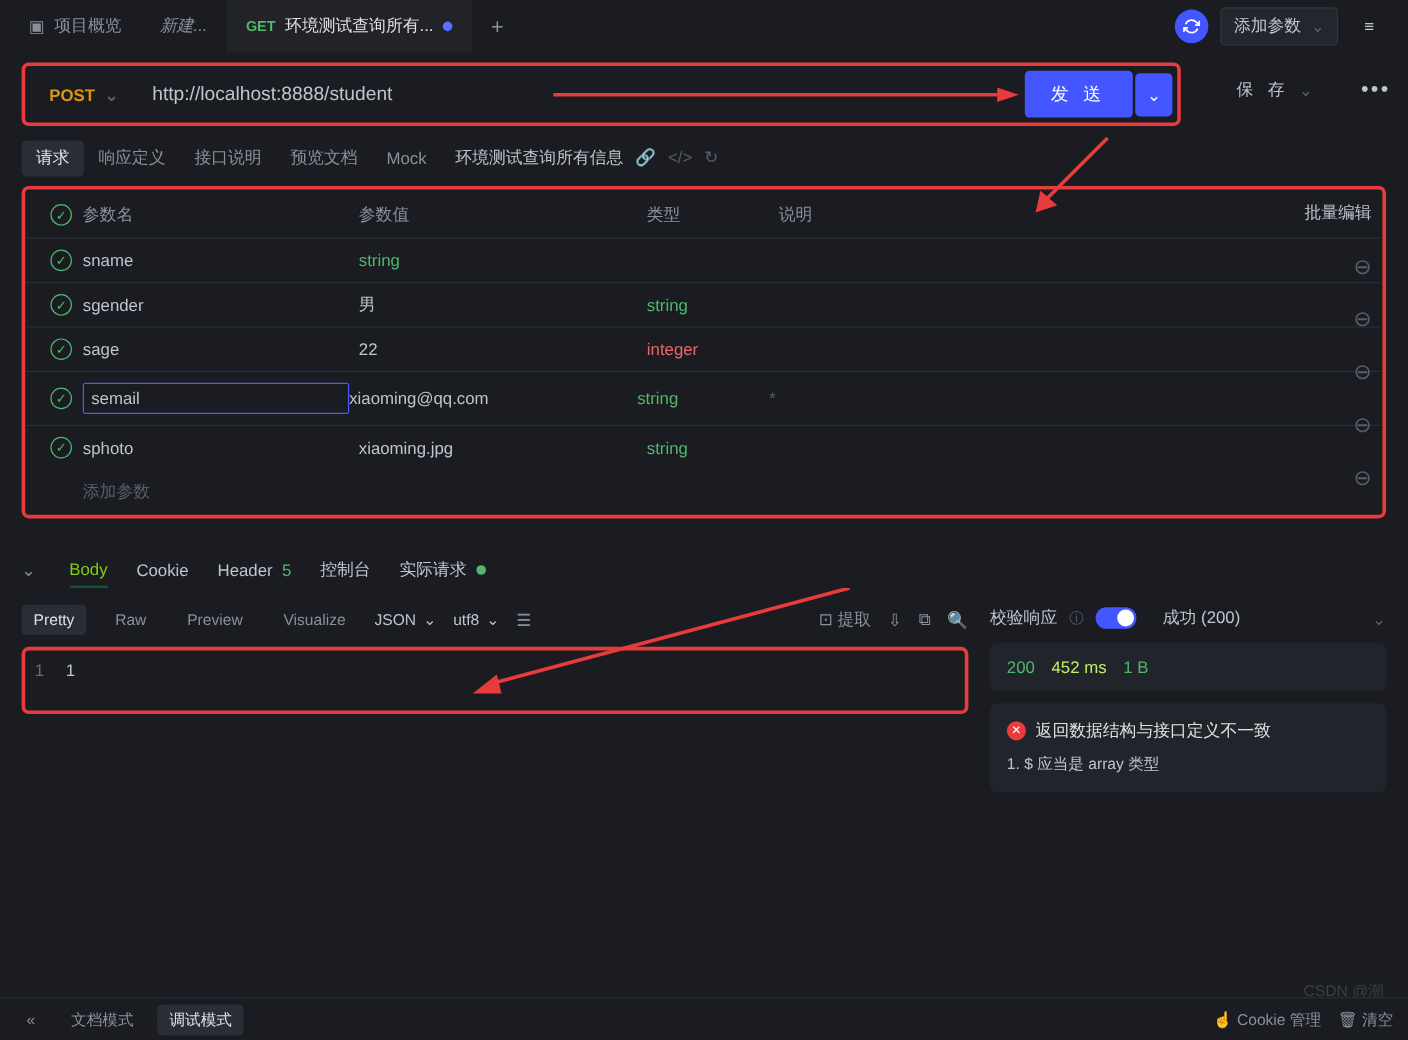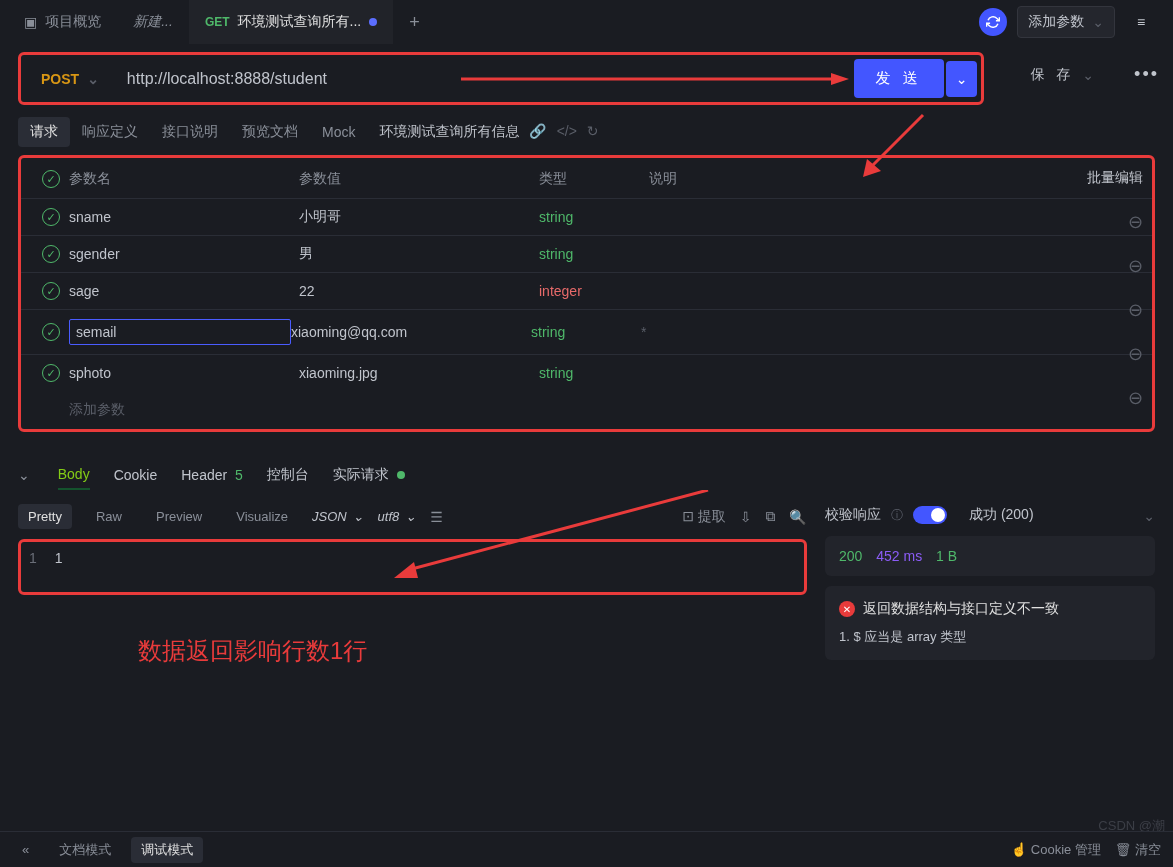--- a/index.html
+++ b/index.html
@@ -58,52 +58,52 @@
 .resp-tab .badge { color: #4fb86a; margin-left: 4px; }
 .resp-tab .dot2 { display: inline-block; width: 8px; height: 8px; border-radius: 50%; background: #4fb86a; margin-left: 4px; vertical-align: middle; }
 
 .resp-split { display: flex; padding: 0 18px; gap: 18px; }
 .resp-left { flex: 1; }
 .resp-right { width: 330px; }
 
 .resp-toolbar { display: flex; align-items: center; gap: 14px; padding: 4px 0 10px 0; }
 .view-btn { padding: 5px 10px; color: #8a8f99; cursor: pointer; border-radius: 4px; font-size: 13px; }
 .view-btn.active { background: #2a2d36; color: #e0e0e0; }
-.fmt-sel { color: #c0c4cc; display: flex; align-items: center; gap: 6px; cursor: pointer; font-size: 13px; font-style: italic; }
+.fmt-sel { color: #c0c4cc; display: flex; align-items: center; gap: 6px; cursor: pointer; font-size: 13px; }
 .tb-spacer { flex: 1; }
 .tb-icon { color: #8a8f99; cursor: pointer; font-size: 14px; }
 
 .body-box { border: 3px solid #e93b3b; border-radius: 6px; padding: 8px; height: 56px; display: flex; align-items: flex-start; gap: 18px; font-family: monospace; }
 .body-box .ln { color: #6a6e78; }
 .body-box .val { color: #c0c4cc; }
 
 .annotation { color: #e93b3b; font-size: 24px; padding: 40px 0 0 120px; }
 
 .valid-header { display: flex; align-items: flex-end; gap: 10px; padding: 6px 0 12px 0; }
 .toggle { width: 34px; height: 18px; background: #4356ff; border-radius: 10px; position: relative; cursor: pointer; }
 .toggle::after { content: ''; position: absolute; right: 2px; top: 2px; width: 14px; height: 14px; background: #fff; border-radius: 50%; }
 .info-icon { color: #5a5e68; font-size: 12px; }
 .chev-r { margin-left: auto; color: #5a5e68; cursor: pointer; }
 
 .status-line { background: #22242b; border-radius: 6px; padding: 12px 14px; margin-bottom: 10px; }
 .st-code { color: #4fb86a; margin-right: 10px; }
-.st-time { color: #8b5cf6; margin-right: 10px; }
+.st-time { color: #bef264; margin-right: 10px; }
 .st-size { color: #4fb86a; }
 
 .err-box { background: #22242b; border-radius: 6px; padding: 14px; }
 .err-title { display: flex; align-items: center; gap: 8px; color: #e0e0e0; margin-bottom: 10px; }
 .err-x { width: 16px; height: 16px; border-radius: 50%; background: #e83b3b; color: #fff; display: flex; align-items: center; justify-content: center; font-size: 10px; }
 .err-detail { color: #c0c4cc; font-size: 13px; }
 
 .bottom-bar { position: absolute; bottom: 0; left: 0; right: 0; height: 36px; background: #1a1c22; border-top: 1px solid #2a2d36; display: flex; align-items: center; padding: 0 12px; gap: 10px; }
 .bb-btn { padding: 4px 10px; color: #8a8f99; cursor: pointer; border-radius: 4px; font-size: 13px; }
 .bb-btn.active { background: #2a2d36; color: #e0e0e0; }
 .bb-spacer { flex: 1; }
 .bb-right { display: flex; align-items: flex-start; gap: 14px; color: #8a8f99; font-size: 13px; }
-.watermark { position: absolute; bottom: 32px; right: 8px; color: #4a4d56; font-size: 13px; opacity: 0.7; }
+.watermark { position: absolute; bottom: 32px; right: 20px; color: #4a4d56; font-size: 13px; opacity: 0.7; }
 
 .arrow-svg { position: absolute; pointer-events: none; }
 .del-outer-col { position: absolute; right: 30px; top: 254px; display: flex; flex-direction: column; gap: 22px; }
 .del-outer-col span { color: #5a5e68; font-size: 18px; }
 </style>
 </head>
 <body>
 
 <div class="top-tabs">
   <div class="top-tab">
@@ -187,21 +187,20 @@
     <div class="col-value">参数值</div>
     <div class="col-type">类型</div>
     <div class="col-desc">说明</div>
   </div>
 
   <div class="param-row">
     <div class="check">
           <div class="check-circle">✓</div>
         </div>
     <div class="param-name">sname</div>
-    <div class="param-value">小明哥</div>
     <div class="param-type type-string">string</div>
     <div class="param-desc"></div>
   </div>
   <div class="param-row">
     <div class="check">
           <div class="check-circle">✓</div>
         </div>
     <div class="param-name">sgender</div>
     <div class="param-value">男</div>
     <div class="param-type type-string">string</div>
@@ -288,21 +287,20 @@
       <span class="tb-icon">🔍</span>
     </div>
     <div class="body-box">
       <span class="ln">1</span>
       <span class="val">1</span>
     </div>
     <svg class="arrow-svg" style="left:370px;top:-10px" width="330" height="100">
         <line x1="320" y1="0" x2="20" y2="80" stroke="#e93b3b" stroke-width="3"></line>
         <polygon points="26,72 6,88 30,88" fill="#e93b3b"></polygon>
       </svg>
-    <div class="annotation">数据返回影响行数1行</div>
   </div>
 
   <div class="resp-right">
     <div class="valid-header">
       <span>校验响应</span>
       <span class="info-icon">ⓘ</span>
       <div class="toggle"></div>
       <span style="margin-left:12px">成功 (200)</span>
       <span class="chev-r">⌄</span>
     </div>

